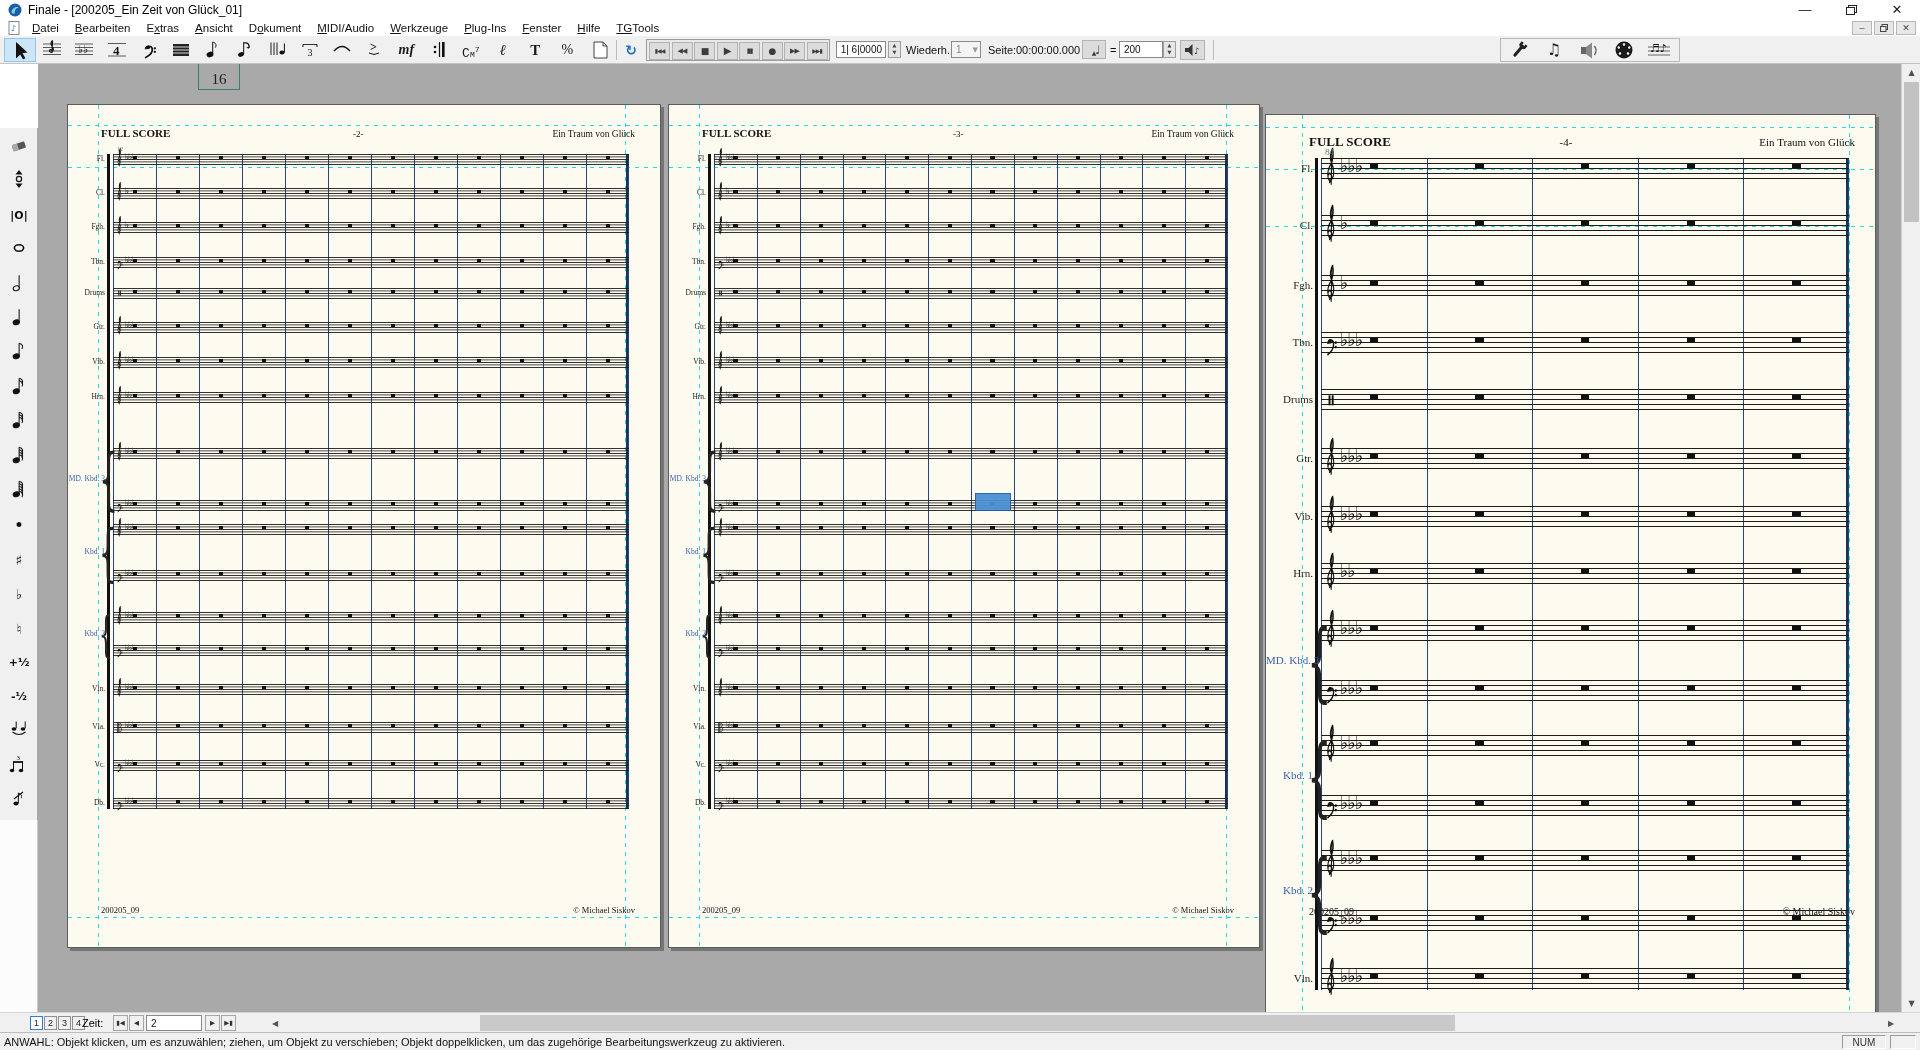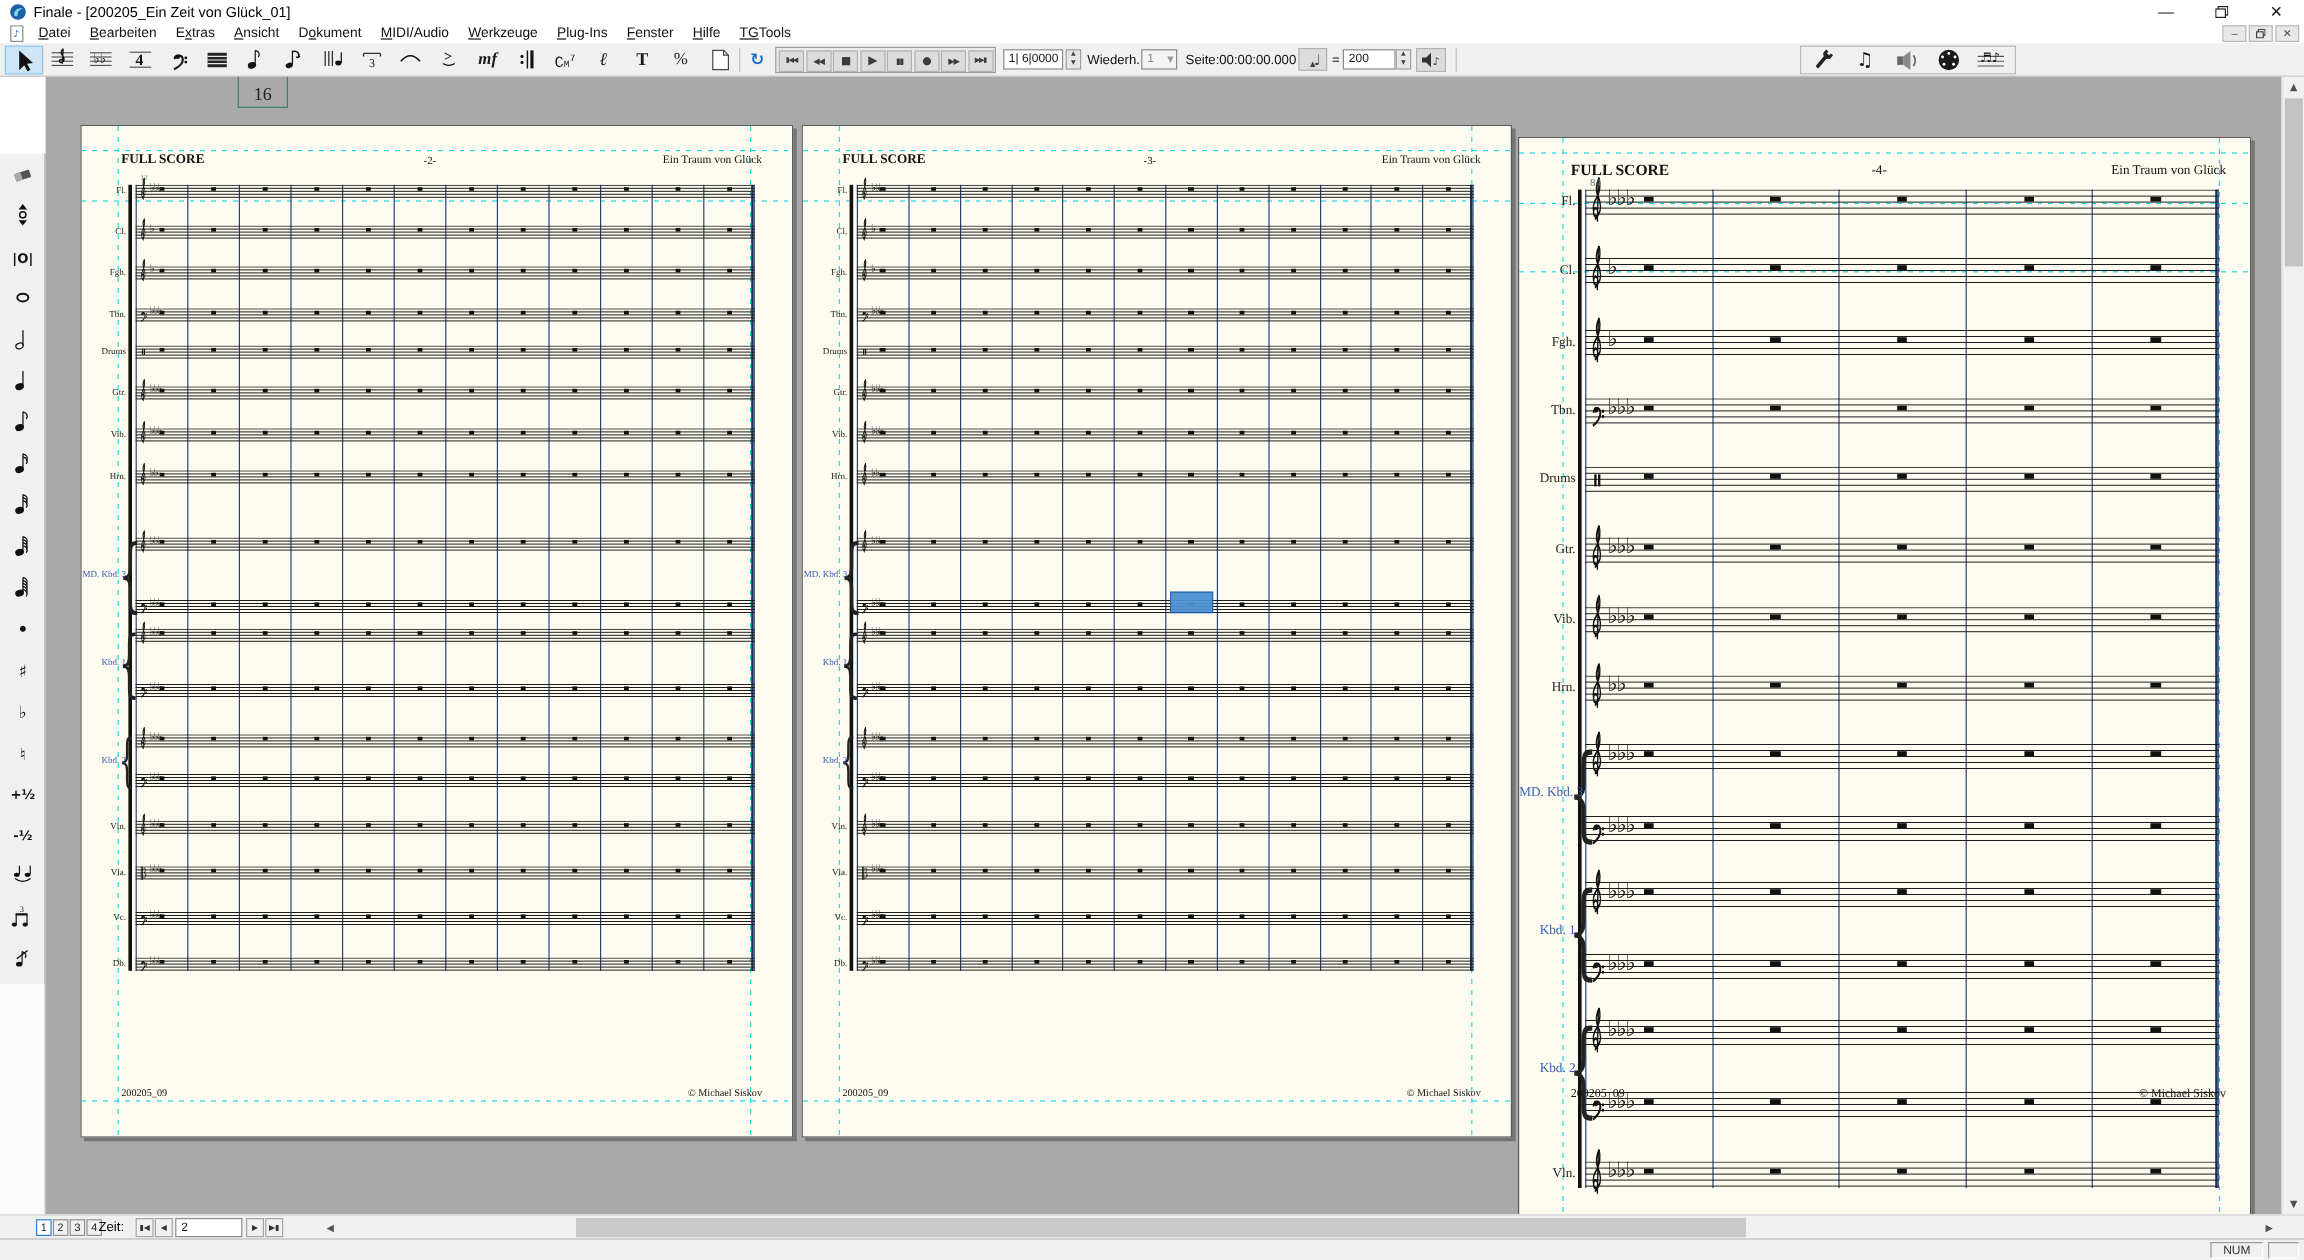--- a/index.html
+++ b/index.html
@@ -1458,15 +1458,16 @@
   <div class="abs navbtn" style="left:129px;">◀</div>
   <div class="abs tbox" style="left:146px;top:2px;width:56px;height:16px;line-height:15px;padding-left:4px;">2</div>
   <div class="abs navbtn" style="left:205px;">▶</div>
   <div class="abs navbtn" style="left:221px;">▶▮</div>
   <div class="abs" style="left:272px;top:6px;font-size:8px;color:#555;font-family:'DejaVu Sans',sans-serif;">◀</div>
   <div class="abs" style="left:480px;top:2px;width:975px;height:16px;background:#c9c9c9;"></div>
   <div class="abs" style="left:1888px;top:6px;font-size:8px;color:#555;font-family:'DejaVu Sans',sans-serif;">▶</div>
 </div>
 
 <div id="statusbar" class="abs">
+  <span class="abs" style="left:4px;top:3px;">ANWAHL: Objekt klicken, um es anzuwählen; ziehen, um Objekt zu verschieben; Objekt doppelklicken, um das zugehörige Bearbeitungswerkzeug zu aktivieren.</span>
   <div class="abs sunken" style="right:34px;top:2px;width:44px;height:14px;text-align:center;font-size:10px;line-height:13px;color:#333;">NUM</div>
   <div class="abs sunken" style="right:4px;top:2px;width:26px;height:14px;"></div>
 </div>
 
 </body></html>

